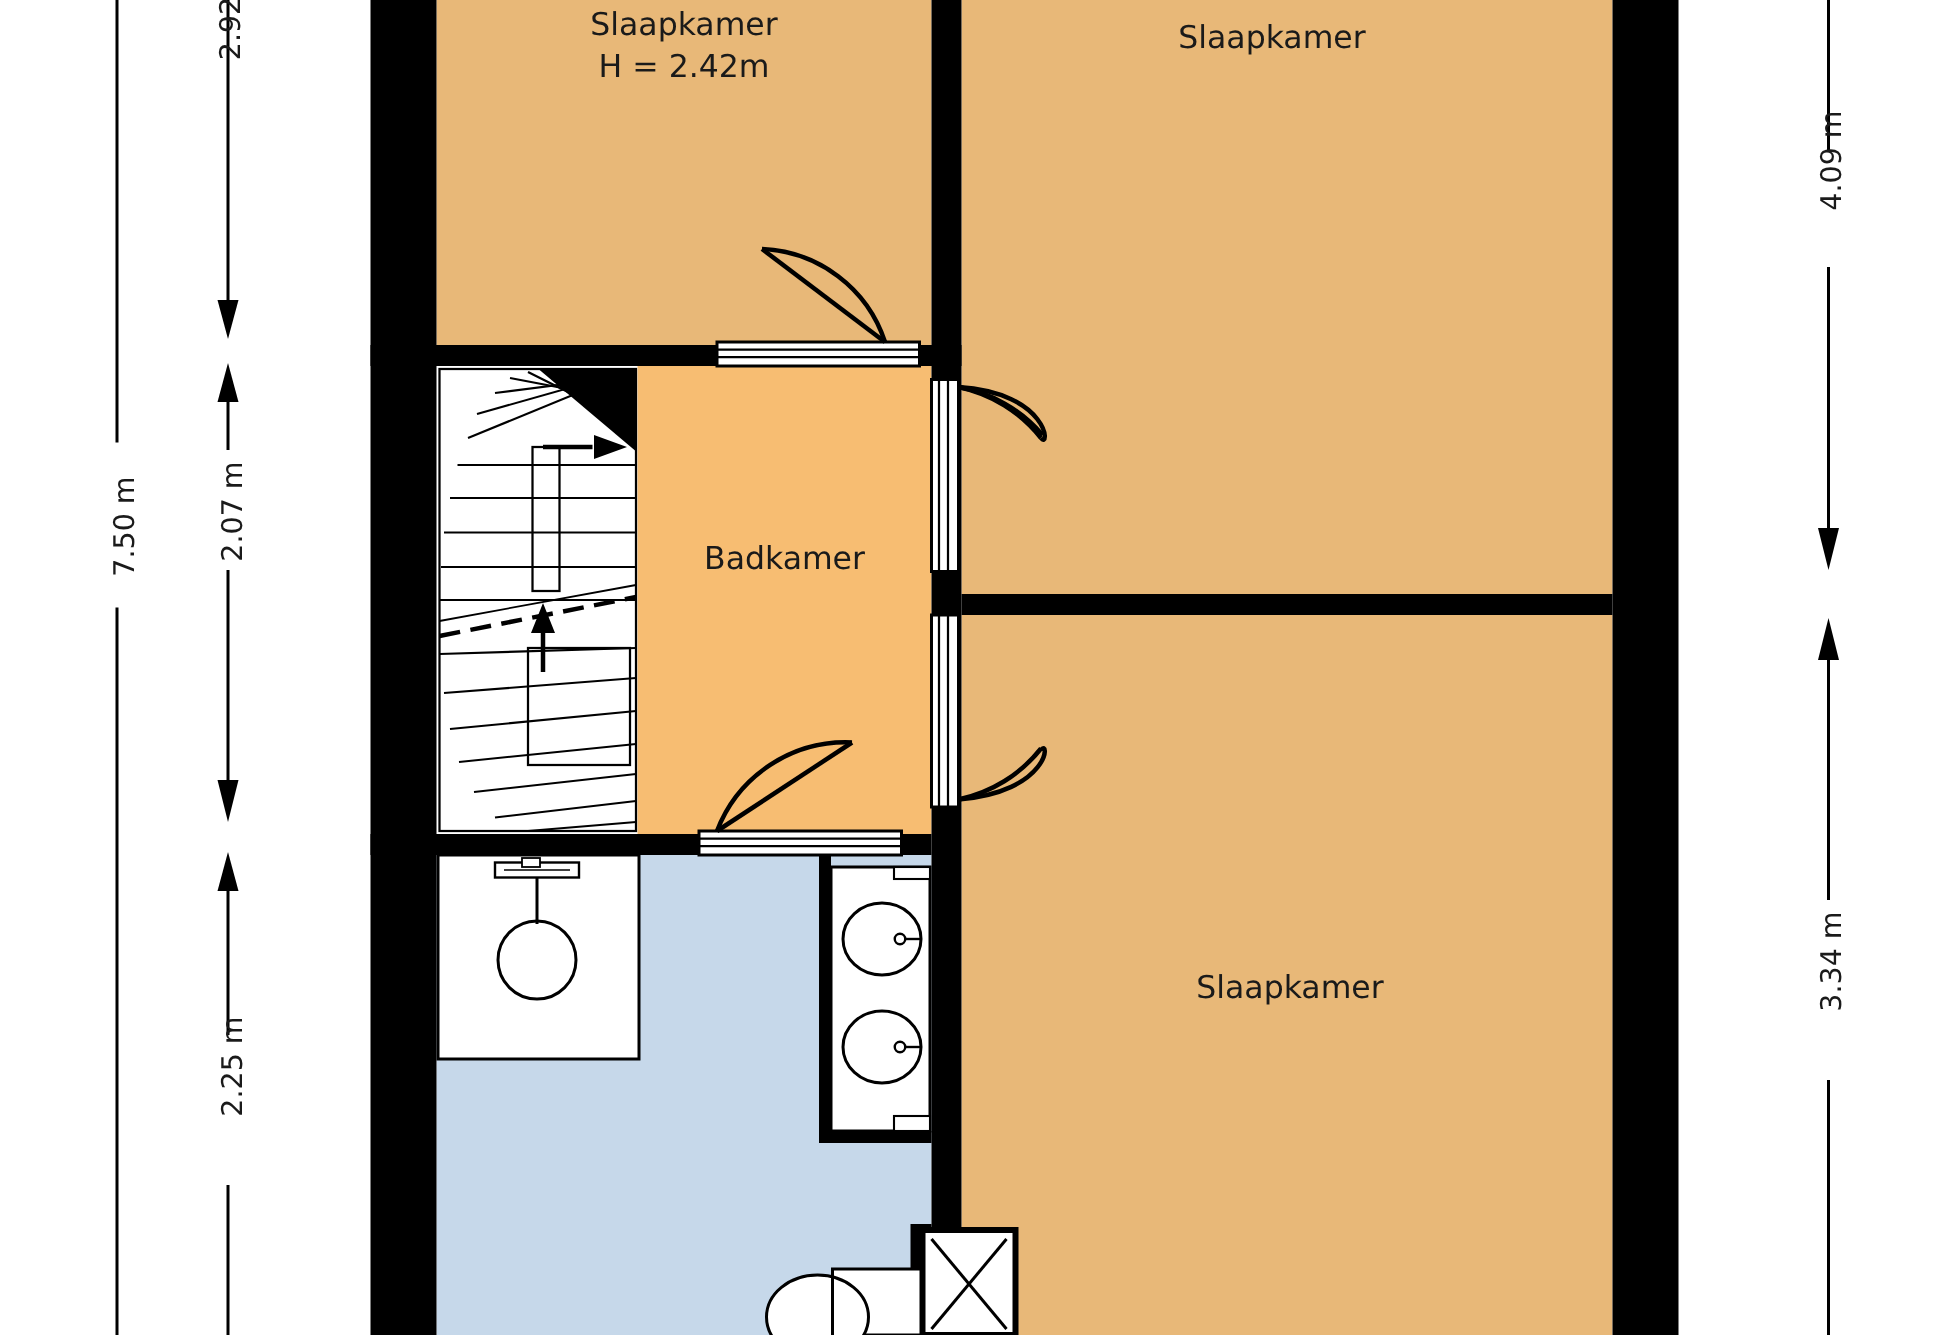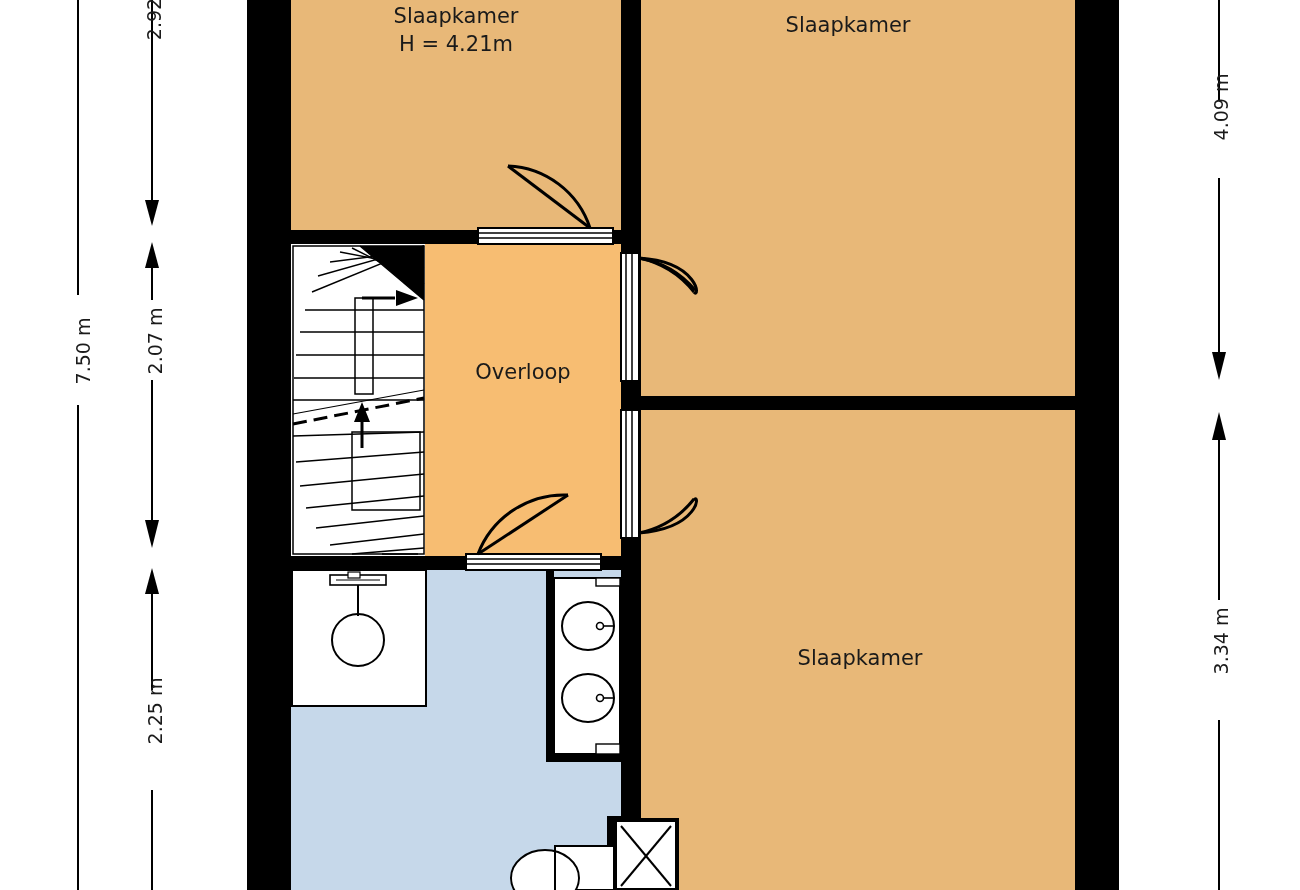--- a/index.html
+++ b/index.html
@@ -245,29 +245,29 @@
       <line x1="1219" y1="178" x2="1219" y2="352"></line>
       <polygon points="1212,352 1226,352 1219,380 " fill="#000" stroke="none"></polygon>
       <line x1="1219" y1="440" x2="1219" y2="600"></line>
       <polygon points="1212,440 1226,440 1219,412" fill="#000" stroke="none"></polygon>
       <line x1="1219" y1="720" x2="1219" y2="890"></line>
     </g>
   </svg>
 
   <div class="label" style="left:356px; top:2px; width:200px;">
     <div>Slaapkamer</div>
-    <div class="small">H = 4.21m</div>
+    <div class="small">H = 2.42m</div>
   </div>
 
   <div class="label" style="left:748px; top:11px; width:200px;">
     <div>Slaapkamer</div>
   </div>
 
   <div class="label" style="left:430px; top:358px; width:186px;">
-    <div>Overloop</div>
+    <div>Badkamer</div>
   </div>
 
   <div class="label" style="left:760px; top:644px; width:200px;">
     <div>Slaapkamer</div>
   </div>
 
 
   <div class="dim dim-rot" style="left:38px; top:340px; width:90px; text-align:center;">7.50 m</div>
 
   <div class="dim dim-rot" style="left:116px; top:8px; width:76px; text-align:center;">2.92</div>

